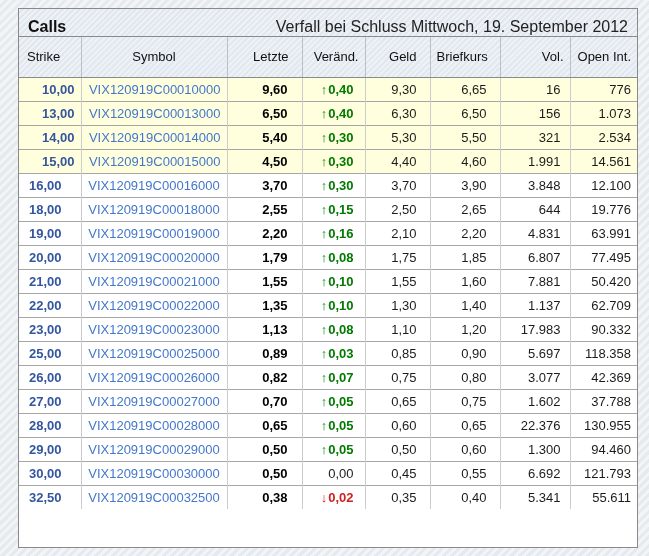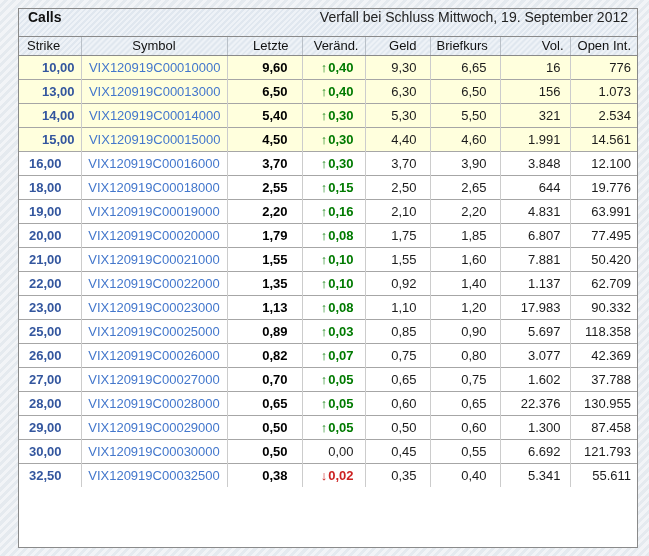--- a/index.html
+++ b/index.html
@@ -10,36 +10,36 @@
   }
   .page { position:relative; width:649px; height:556px; }
 
   .table-wrap {
     position:absolute; left:18px; top:8px; width:620px; height:540px;
     overflow:hidden; box-sizing:border-box;
     border:1px solid #8a8a8a; background:#ffffff;
   }
 
   .titlebar {
-    height:28px; display:flex; justify-content:space-between; align-items:flex-start;
+    height:28px; display:flex; justify-content:space-between; align-items:flex-end;
     padding:0 9px; box-sizing:border-box;
     background:repeating-linear-gradient(135deg, #eef2f7 0 2px, #e0e7ef 2px 4px);
     border-bottom:1px solid #8a8a8a;
-    font-size:14px; color:#111;
+    font-size:16px; color:#111;
   }
   .titlebar .title { font-weight:bold; }
   .titlebar .expiry { color:#222; }
 
   table { width:100%; border-collapse:collapse; table-layout:fixed; }
   col.c-strike{width:62px} col.c-symbol{width:146px} col.c-last{width:75px}
   col.c-chg{width:63px} col.c-bid{width:65px} col.c-ask{width:70px}
   col.c-vol{width:70px} col.c-oi{width:67px}
 
   th {
-    height:18px; font-weight:normal; font-size:13px; color:#111;
+    height:40px; font-weight:normal; font-size:13px; color:#111;
     background:repeating-linear-gradient(135deg, #eef2f7 0 2px, #e0e7ef 2px 4px);
     border-bottom:1px solid #8a8a8a; vertical-align:middle;
     padding:0 6px; box-sizing:border-box;
   }
   th + th { border-left:1px solid #b9c0c8; }
   th.al{ text-align:left; padding-left:8px; }
   th.ac{ text-align:center; }
   th.ar{ text-align:right; }
   th.ar-pad{ text-align:right; padding-right:13px; }
 
@@ -185,21 +185,21 @@
     <td class="bid">1,55</td>
     <td class="ask">1,60</td>
     <td class="vol">7.881</td>
     <td class="oi">50.420</td>
   </tr>
           <tr>
     <td class="strike">22,00</td>
     <td class="symbol">VIX120919C00022000</td>
     <td class="last">1,35</td>
     <td class="chg up"><span class="arr">↑</span><span>0,10</span></td>
-    <td class="bid">0,92</td>
+    <td class="bid">1,30</td>
     <td class="ask">1,40</td>
     <td class="vol">1.137</td>
     <td class="oi">62.709</td>
   </tr>
           <tr>
     <td class="strike">23,00</td>
     <td class="symbol">VIX120919C00023000</td>
     <td class="last">1,13</td>
     <td class="chg up"><span class="arr">↑</span><span>0,08</span></td>
     <td class="bid">1,10</td>
@@ -248,21 +248,21 @@
     <td class="oi">130.955</td>
   </tr>
           <tr>
     <td class="strike">29,00</td>
     <td class="symbol">VIX120919C00029000</td>
     <td class="last">0,50</td>
     <td class="chg up"><span class="arr">↑</span><span>0,05</span></td>
     <td class="bid">0,50</td>
     <td class="ask">0,60</td>
     <td class="vol">1.300</td>
-    <td class="oi">87.458</td>
+    <td class="oi">94.460</td>
   </tr>
           <tr>
     <td class="strike">30,00</td>
     <td class="symbol">VIX120919C00030000</td>
     <td class="last">0,50</td>
     <td class="chg"><span class="arr"></span><span>0,00</span></td>
     <td class="bid">0,45</td>
     <td class="ask">0,55</td>
     <td class="vol">6.692</td>
     <td class="oi">121.793</td>

